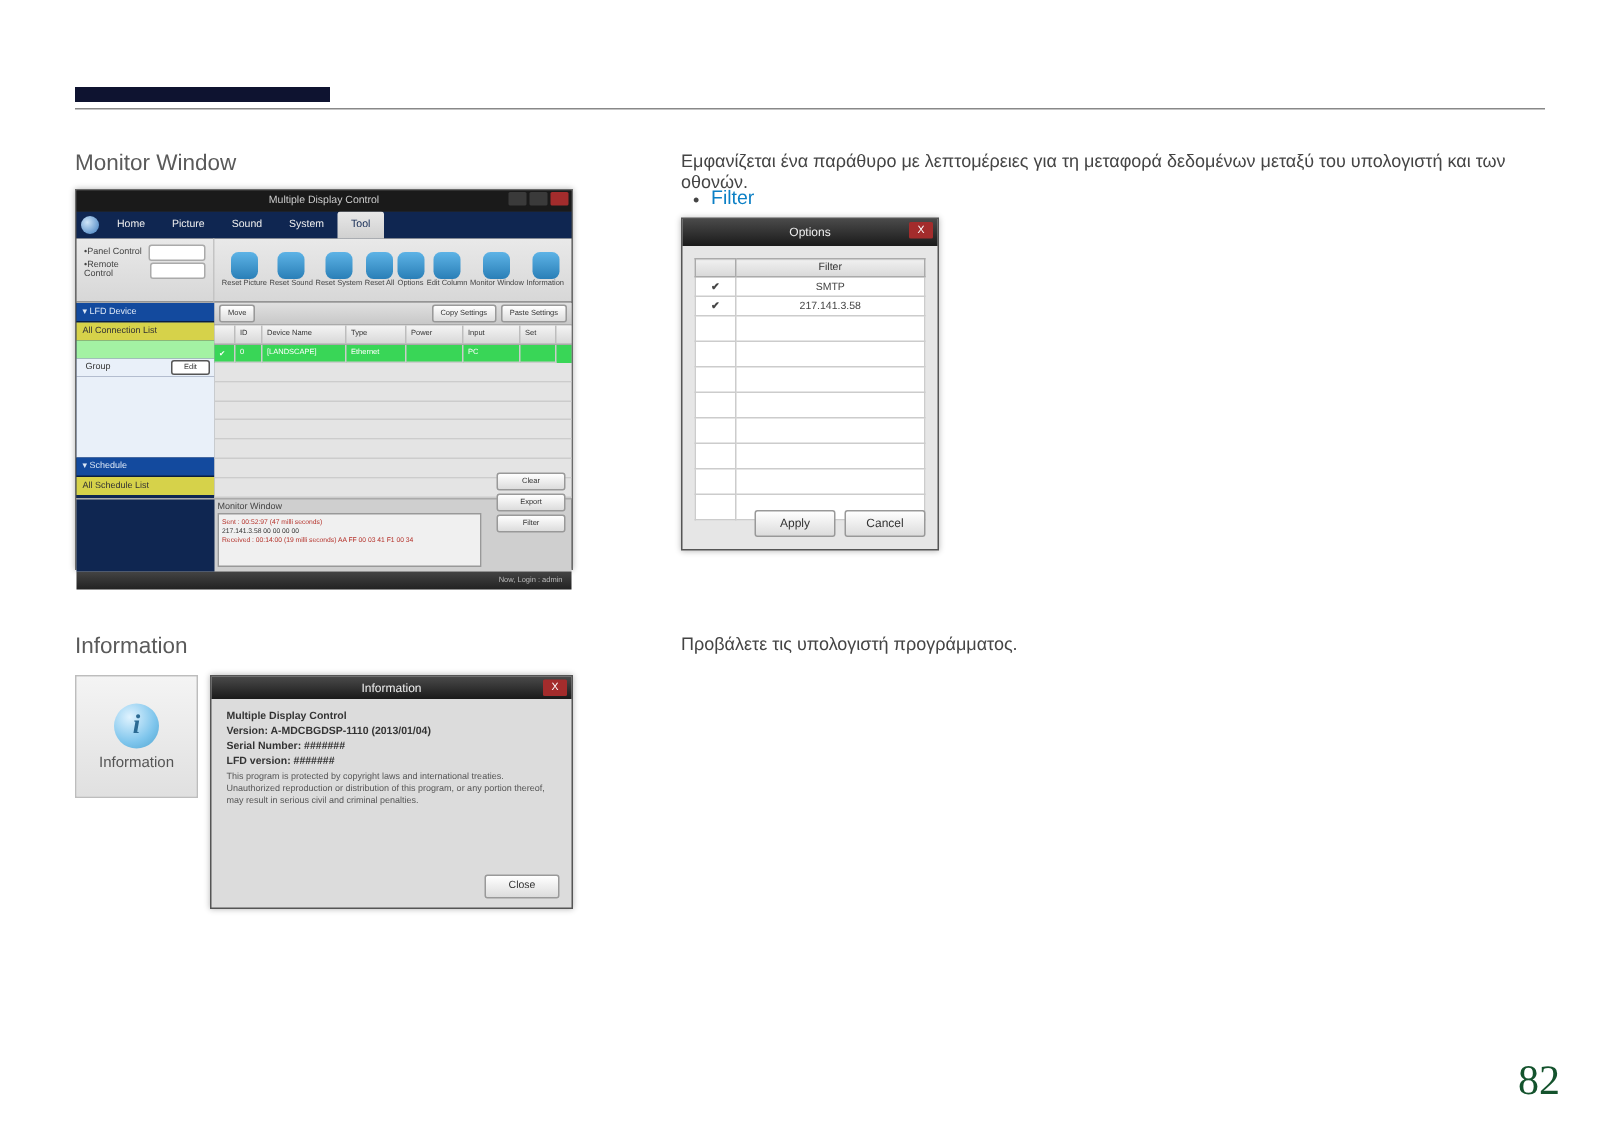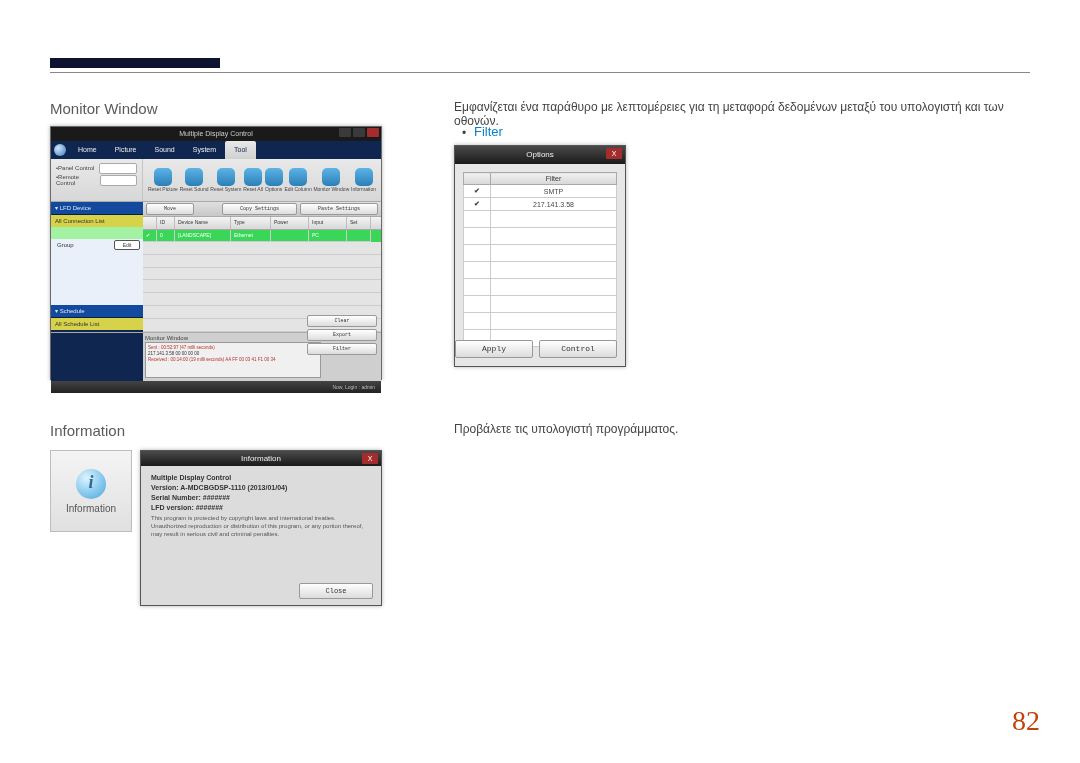--- a/index.html
+++ b/index.html
@@ -15,21 +15,21 @@
   }
   .top-bar { position: absolute; left: 50px; top: 58px; width: 170px; height: 10px; background: #0e1330; }
   .hr { position: absolute; left: 50px; right: 50px; top: 72px; height: 1px; background: #888; }
   .section-title { color: #5a5a5a; font-size: 15px; }
   .mw-title { position: absolute; left: 50px; top: 100px; }
   .info-title { position: absolute; left: 50px; top: 422px; }
   .right-text { position: absolute; left: 454px; top: 100px; font-size: 12px; color: #444; width: 580px; }
   .filter-label { position: absolute; left: 474px; top: 124px; color: #0b7fc5; font-size: 13px; }
   .filter-dot { position: absolute; left: 462px; top: 126px; color: #444; font-size: 12px; }
   .info-desc { position: absolute; left: 454px; top: 422px; font-size: 12px; color: #444; }
-  .page-num { position: absolute; right: 40px; bottom: 26px; font-size: 28px; color: #c2410c; font-family: Georgia, 'Times New Roman', serif; }
+  .page-num { position: absolute; right: 40px; bottom: 26px; font-size: 28px; color: #14532d; font-family: Georgia, 'Times New Roman', serif; }
 
   
   .app { position: absolute; left: 50px; top: 126px; width: 330px; height: 252px; border: 1px solid #6a6a6a; box-shadow: 0 0 4px rgba(0,0,0,0.3); background: #2b2b2b; }
   .app-title { height: 14px; line-height: 14px; font-size: 7px; color: #ccc; text-align: center; background: #1a1a1a; position: relative; }
   .app-winbtns { position: absolute; right: 2px; top: 1px; display: flex; gap: 2px; }
   .winbtn { width: 12px; height: 9px; background: #3a3a3a; border-radius: 1px; }
   .winbtn.red { background: #a32c2c; }
   .app-tabs { height: 18px; background: #0f2651; display: flex; align-items: center; }
   .tab { color: #eee; font-size: 7px; padding: 0 9px; height: 18px; line-height: 18px; }
   .tab.active { background: linear-gradient(#e8e8e8,#d0d0d0); color: #0f2651; border-radius: 2px 2px 0 0; }
@@ -44,21 +44,21 @@
   .ricon-label { font-size: 5px; color: #444; text-align: center; line-height: 1; }
 
   .body-row { display: flex; height: 130px; }
   .sidebar { width: 92px; background: #0f2651; color: #fff; font-size: 6px; }
   .side-head { height: 12px; background: #134a9e; line-height: 12px; padding-left: 4px; color: #dbe7f6; border-bottom: 1px solid #0a1e40; }
   .side-yellow { background: #d6d24a; color: #333; height: 12px; line-height: 12px; padding-left: 4px; }
   .side-light { background: #e9f0f9; color: #333; height: 12px; line-height: 12px; padding-left: 6px; display: flex; align-items: center; justify-content: space-between; }
   .side-btn { width: 24px; height: 8px; background: #fff; border: 1px solid #555; border-radius: 2px; margin-right: 3px; font-size: 5px; text-align: center; line-height: 8px; color: #333; }
   .main { flex: 1; background: #d7d7d7; display: flex; flex-direction: column; }
   .main-toolbar { height: 14px; background: linear-gradient(#e0e0e0,#c8c8c8); border-bottom: 1px solid #aaa; display: flex; align-items: center; gap: 3px; padding: 0 3px; }
-  .gbtn { height: 10px; padding: 0 17px; background: linear-gradient(#fff,#dcdcdc); border: 1px solid #999; border-radius: 2px; font-size: 5px; color: #333; line-height: 10px; font-family: Liberation Mono, monospace; }
+  .gbtn { height: 10px; padding: 0 5px; background: linear-gradient(#fff,#dcdcdc); border: 1px solid #999; border-radius: 2px; font-size: 5px; color: #333; line-height: 10px; }
   .table-head { height: 12px; background: linear-gradient(#f4f4f4,#d8d8d8); border-bottom: 1px solid #aaa; display: flex; font-size: 5px; color: #333; }
   .th { border-right: 1px solid #bdbdbd; padding: 2px 3px; box-sizing: border-box; }
   .table-row { height: 12px; display: flex; font-size: 5px; color: #333; }
   .table-row.green { background: #39d657; color: #fff; }
   .td { border-right: 1px solid #ccc; border-bottom: 1px solid #ccc; padding: 2px 3px; box-sizing: border-box; }
   .table-row.blank { background: #e4e4e4; height: 12px; border-bottom: 1px solid #ccc; }
 
   .monitor-pane { height: 48px; background: #cfcfcf; border-top: 1px solid #aaa; display: flex; }
   .mon-side { width: 92px; background: #0f2651; }
   .mon-main { flex: 1; padding: 2px; }
@@ -298,21 +298,21 @@
           </tr>
       <tr class="opt-blank">
             <td></td>
             <td></td>
           </tr>
     </tbody>
       </table>
   </div>
   <div class="opt-footer">
     <div class="gbtn">Apply</div>
-    <div class="gbtn">Control</div>
+    <div class="gbtn">Cancel</div>
   </div>
 </div>
 
 <div class="section-title info-title">Information</div>
 <div class="info-desc">Προβάλετε τις υπολογιστή προγράμματος.</div>
 
 <div class="info-icon-tile">
   <div class="info-circle">
       <span class="info-i">i</span>
     </div>

